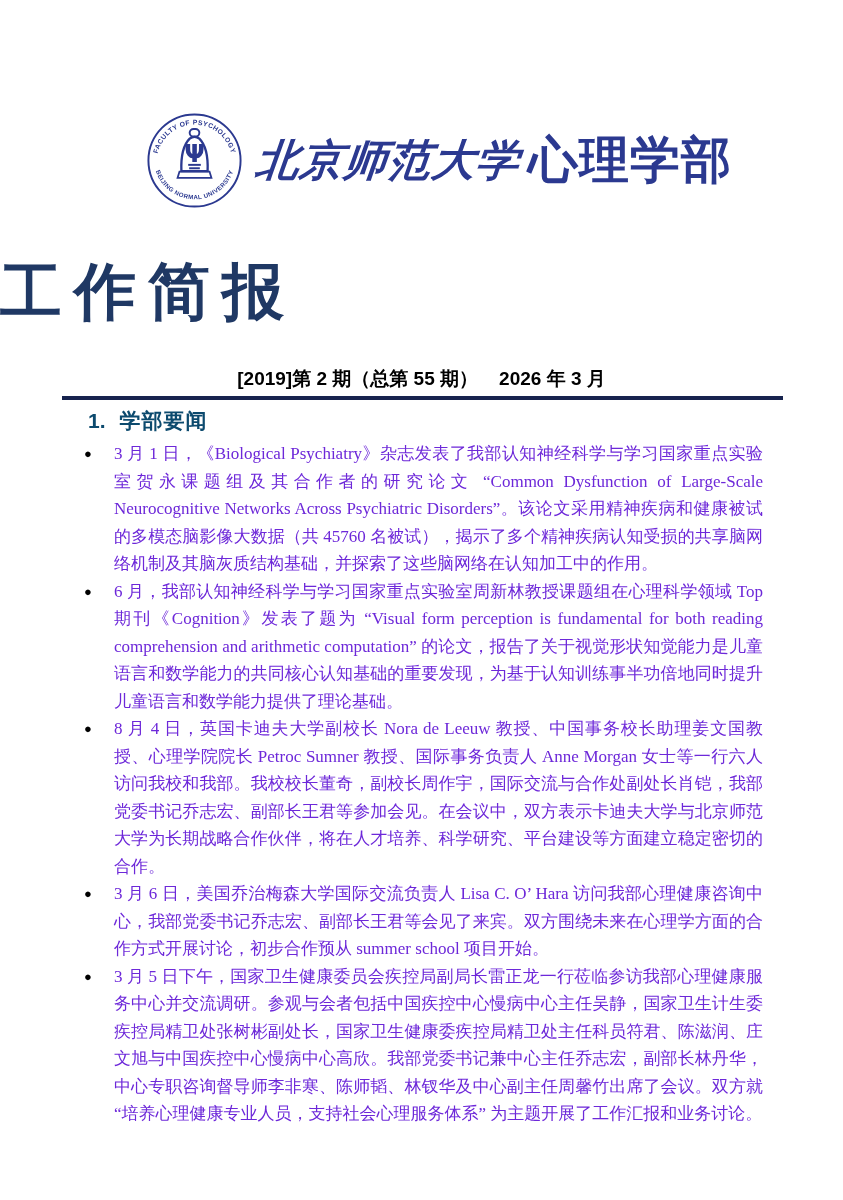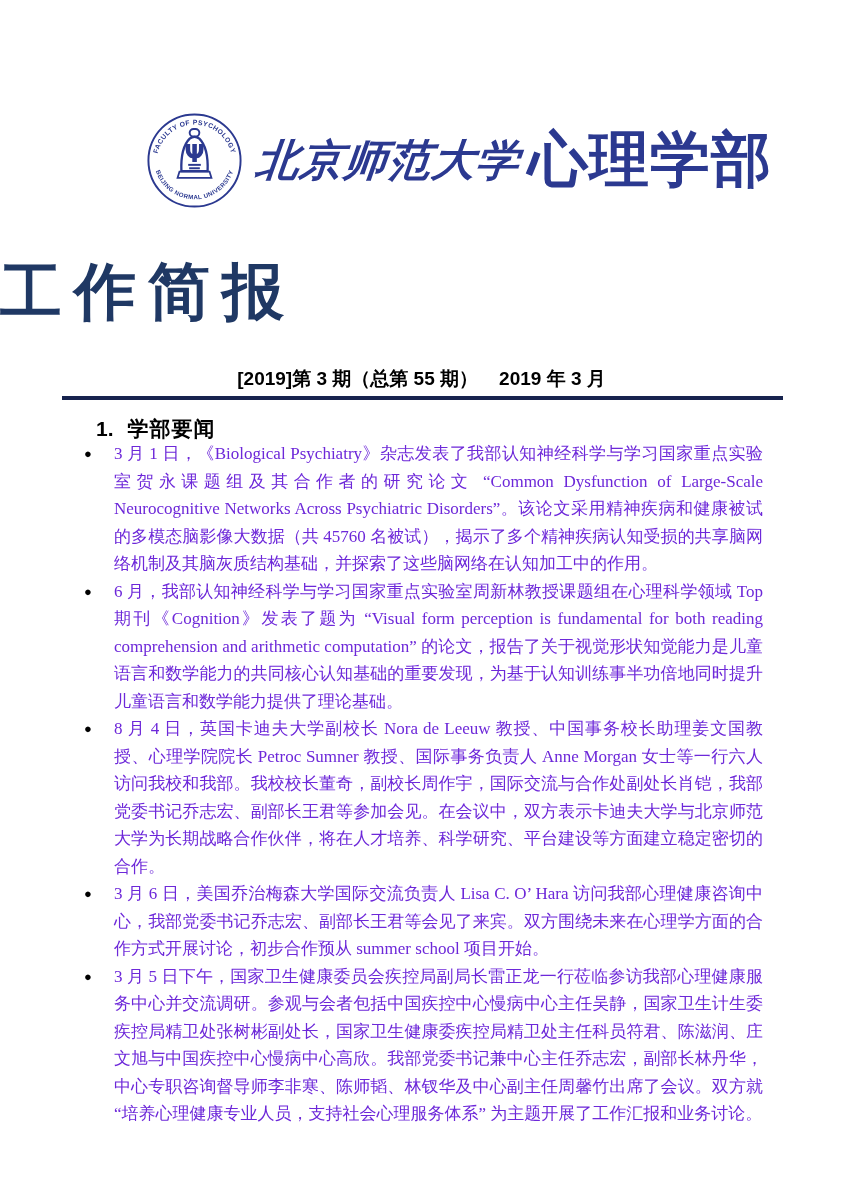--- a/index.html
+++ b/index.html
@@ -45,21 +45,21 @@
     font-weight: bold;
     font-size: 43px;
     letter-spacing: 1px;
     transform: skewX(-6deg);
   }
   .brand-bold {
     display: inline-block;
     margin-left: 8px;
     font-family: "Liberation Sans", sans-serif;
     font-weight: 900;
-    font-size: 60px;
+    font-size: 50px;
     letter-spacing: 1px;
   }
 
   
   .doc-title {
     position: absolute;
     top: 250px;
     left: 0;
     width: 100%;
     margin: 0;
@@ -88,25 +88,25 @@
     right: 60px;
     height: 4px;
     background: #17234e;
   }
 
   
   .section-heading {
     position: absolute;
     top: 403px;
     left: 84px;
-    margin: 12px;
+    margin: 4px;
     font-family: "Liberation Sans", sans-serif;
     font-weight: 600;
     font-size: 21px;
-    color: #000000;
+    color: #0c4a6e;
     letter-spacing: 1px;
   }
   .section-heading .num { margin-right: 14px; letter-spacing: 0; }
 
   
   .news {
     position: absolute;
     top: 440px;
     left: 84px;
     width: 679px;
@@ -157,21 +157,21 @@
       <rect x="44.5" y="57" width="11" height="2" fill="#2b3990"></rect>
     </svg>
     <div class="brand">
       <span class="brand-script">北京师范大学</span>
       <span class="brand-bold">心理学部</span>
     </div>
   </header>
 
   <h1 class="doc-title">工作简报</h1>
 
-  <div class="issue-line">[2019]第 3 期（总第 55 期）    2019 年 3 月</div>
+  <div class="issue-line">[2019]第 2 期（总第 55 期）    2026 年 3 月</div>
 
   <div class="rule"></div>
 
   <h2 class="section-heading">
     <span class="num">1.</span><span>学部要闻</span>
   </h2>
 
   <ul class="news">
     <li>
       <span class="bullet">●</span>

